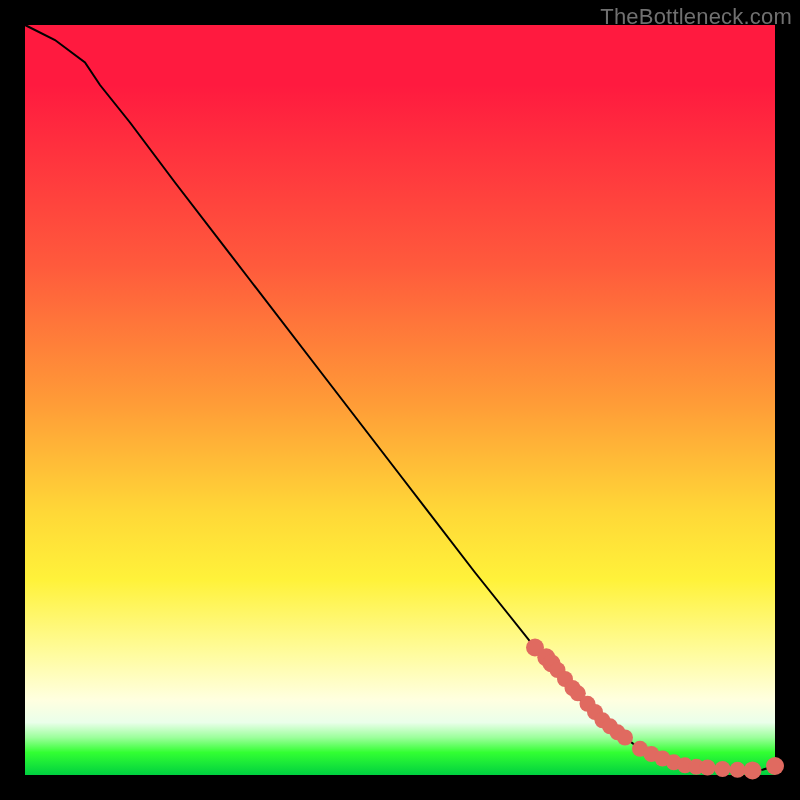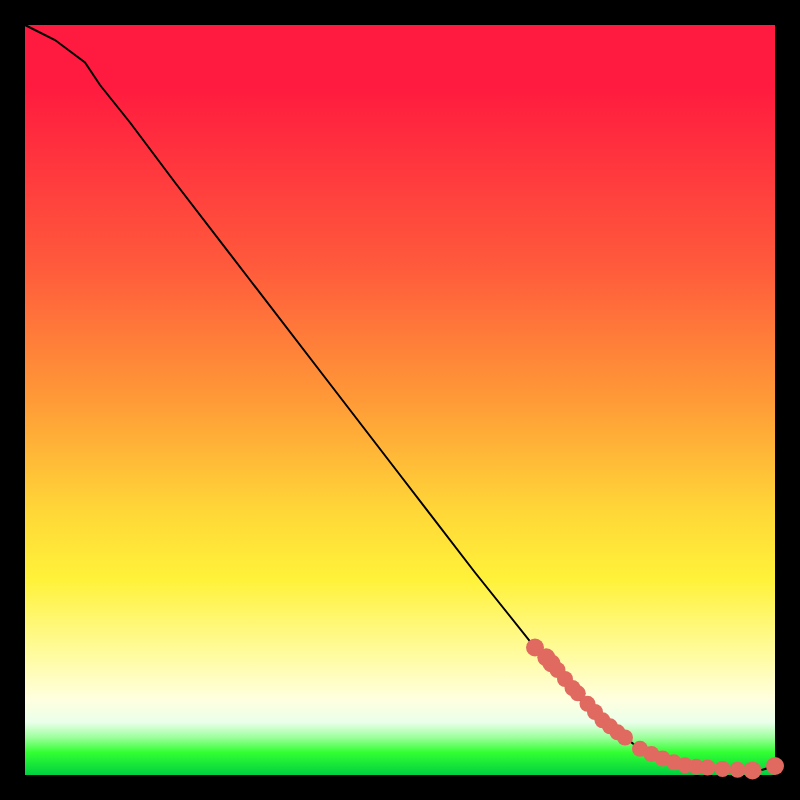--- a/index.html
+++ b/index.html
@@ -86,13 +86,14 @@
           <circle cx="660.0" cy="740.3" r="8" fill="#e06a60" stroke="#d45a50" stroke-width="0"></circle>
           <circle cx="671.3" cy="741.8" r="8" fill="#e06a60" stroke="#d45a50" stroke-width="0"></circle>
           <circle cx="682.5" cy="742.5" r="8" fill="#e06a60" stroke="#d45a50" stroke-width="0"></circle>
           <circle cx="697.5" cy="744.0" r="8" fill="#e06a60" stroke="#d45a50" stroke-width="0"></circle>
           <circle cx="712.5" cy="744.8" r="8" fill="#e06a60" stroke="#d45a50" stroke-width="0"></circle>
           <circle cx="727.5" cy="745.5" r="9" fill="#e06a60" stroke="#d45a50" stroke-width="0"></circle>
           <circle cx="750.0" cy="741.0" r="9" fill="#e06a60" stroke="#d45a50" stroke-width="0"></circle>
         </g>
     </svg>
   </div>
+  <div class="watermark">TheBottleneck.com</div>
 </div>
 
 </body></html>

